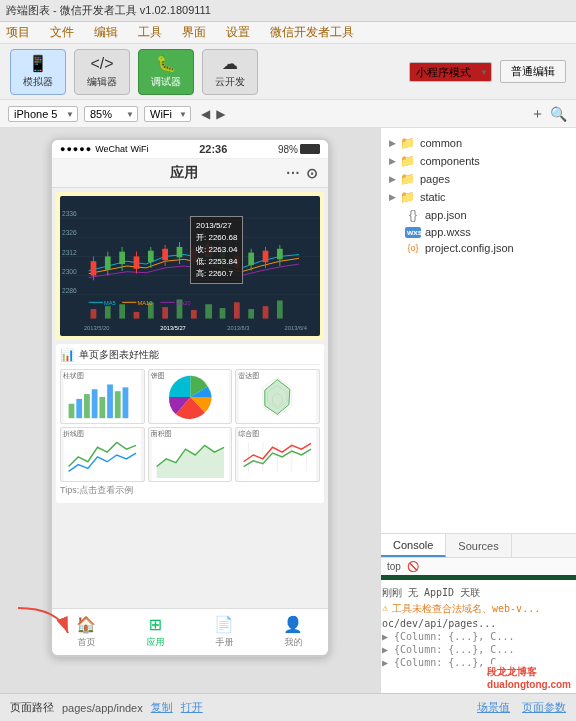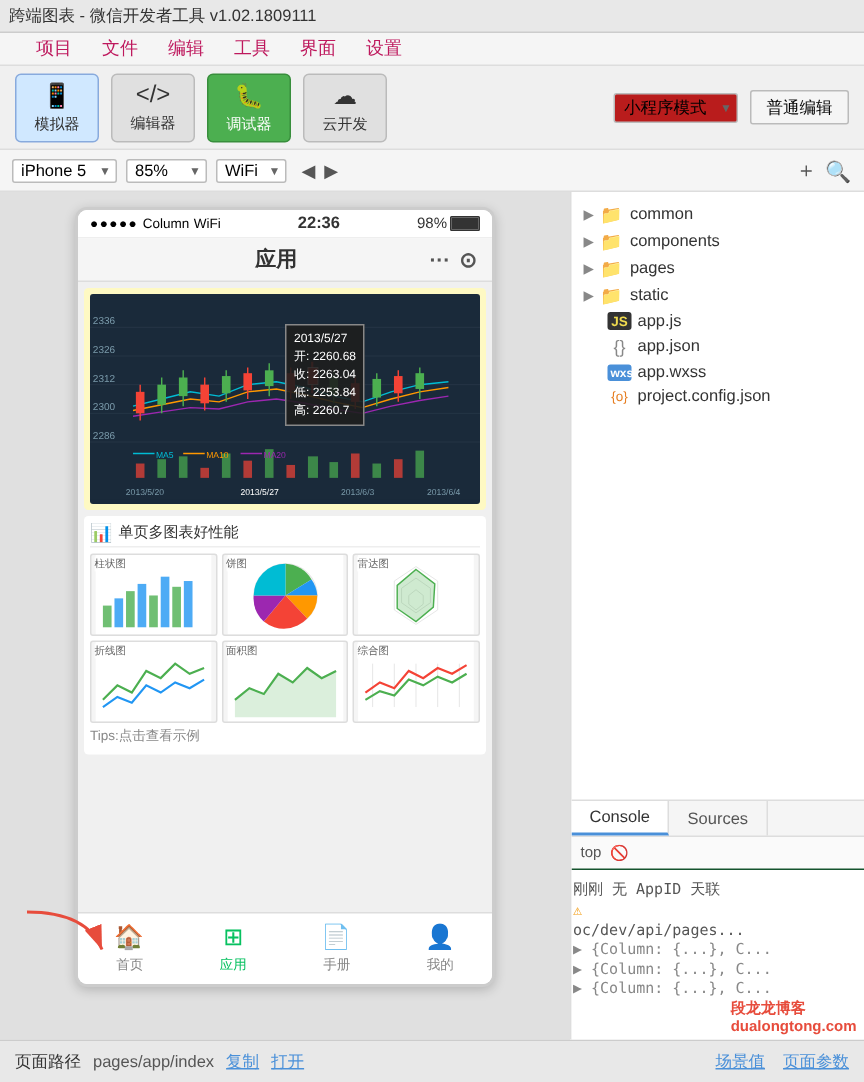--- a/index.html
+++ b/index.html
@@ -21,27 +21,27 @@
       color: #333;
       display: flex;
       align-items: center;
       height: 22px;
     }
 
     
     .menu-bar {
       background: #f5f5f5;
       border-bottom: 1px solid #ddd;
-      padding: 2px 20px;
+      padding: 2px 2px;
       display: flex;
       gap: 12px;
       height: 22px;
       align-items: center;
       font-size: 12px;
-      color: #be185d;
+      color: #a16207;
     }
     .menu-item {
       cursor: pointer;
       padding: 1px 4px;
     }
 
     
     .toolbar {
       background: #f0f0f0;
       border-bottom: 1px solid #ddd;
@@ -341,21 +341,21 @@
     .console-tab.active {
       background: #fff;
       color: #333;
       border-bottom: 2px solid #4a90d9;
     }
     .console-toolbar {
       display: flex;
       align-items: center;
       padding: 2px 6px;
       gap: 6px;
-      border-bottom: 1px solid #14532d;
+      border-bottom: 5px solid #14532d;
       background: #fafafa;
       height: 22px;
     }
     .console-toolbar-item { font-size: 10px; color: #555; cursor: pointer; }
     .console-content {
       flex: 1;
       overflow-y: auto;
       padding: 4px 1px;
       font-size: 10px;
       font-family: monospace;
@@ -419,20 +419,21 @@
   <span>跨端图表 - 微信开发者工具 v1.02.1809111</span>
 </div>
 
 <div class="menu-bar">
   <span class="menu-item">项目</span>
   <span class="menu-item">文件</span>
   <span class="menu-item">编辑</span>
   <span class="menu-item">工具</span>
   <span class="menu-item">界面</span>
   <span class="menu-item">设置</span>
+  <span class="menu-item">微信开发者工具</span>
 </div>
 
 <div class="toolbar">
   <button class="toolbar-btn active">
     <span class="btn-icon">📱</span>
     <span>模拟器</span>
   </button>
   <button class="toolbar-btn">
     <span class="btn-icon">&lt;/&gt;</span>
     <span>编辑器</span>
@@ -491,21 +492,21 @@
 </div>
 
 <div class="main-wrapper">
 
   <div class="simulator-panel">
     <div class="phone">
 
       <div class="phone-status-bar">
         <div style="display:flex;align-items:center;gap:3px;">
           <span style="font-size:9px;letter-spacing:1px;">●●●●●</span>
-          <span style="font-size:9px;">Column</span>
+          <span style="font-size:9px;">WeChat</span>
           <span style="font-size:9px;">WiFi</span>
         </div>
         <span class="phone-time">22:36</span>
         <div class="phone-battery">
           <span>98%</span>
           <div class="battery-bar">
             <div class="battery-fill"></div>
           </div>
         </div>
       </div>
@@ -748,24 +749,20 @@
         <span class="arrow-icon">▶</span>
         <span class="file-icon folder">📁</span>
         <span>pages</span>
       </div>
       <div class="file-item">
         <span class="arrow-icon">▶</span>
         <span class="file-icon folder">📁</span>
         <span>static</span>
       </div>
       <div class="file-item" style="padding-left:24px;">
-        <span class="file-icon js">JS</span>
-        <span>app.js</span>
-      </div>
-      <div class="file-item" style="padding-left:24px;">
         <span class="file-icon json">{}</span>
         <span>app.json</span>
       </div>
       <div class="file-item" style="padding-left:24px;">
         <span class="file-icon wxss-icon">wxss</span>
         <span>app.wxss</span>
       </div>
       <div class="file-item" style="padding-left:24px;">
         <span class="file-icon config">{o}</span>
         <span>project.config.json</span>
@@ -780,20 +777,21 @@
       <div class="console-toolbar">
         <span class="console-toolbar-item">top</span>
         <span class="console-toolbar-item">🚫</span>
       </div>
       <div class="console-content">
         <div class="console-row">
           <span class="console-info">刚刚 无 AppID 天联</span>
         </div>
         <div class="console-row console-warning">
           <span class="console-error-icon">⚠</span>
+          <span>工具未检查合法域名、web-v...</span>
         </div>
         <div class="console-row">
           <span class="console-info">oc/dev/api/pages...</span>
         </div>
         <div class="console-row">
           <span class="console-expand">▶ {Column: {...}, C...</span>
         </div>
         <div class="console-row">
           <span class="console-expand">▶ {Column: {...}, C...</span>
         </div>

